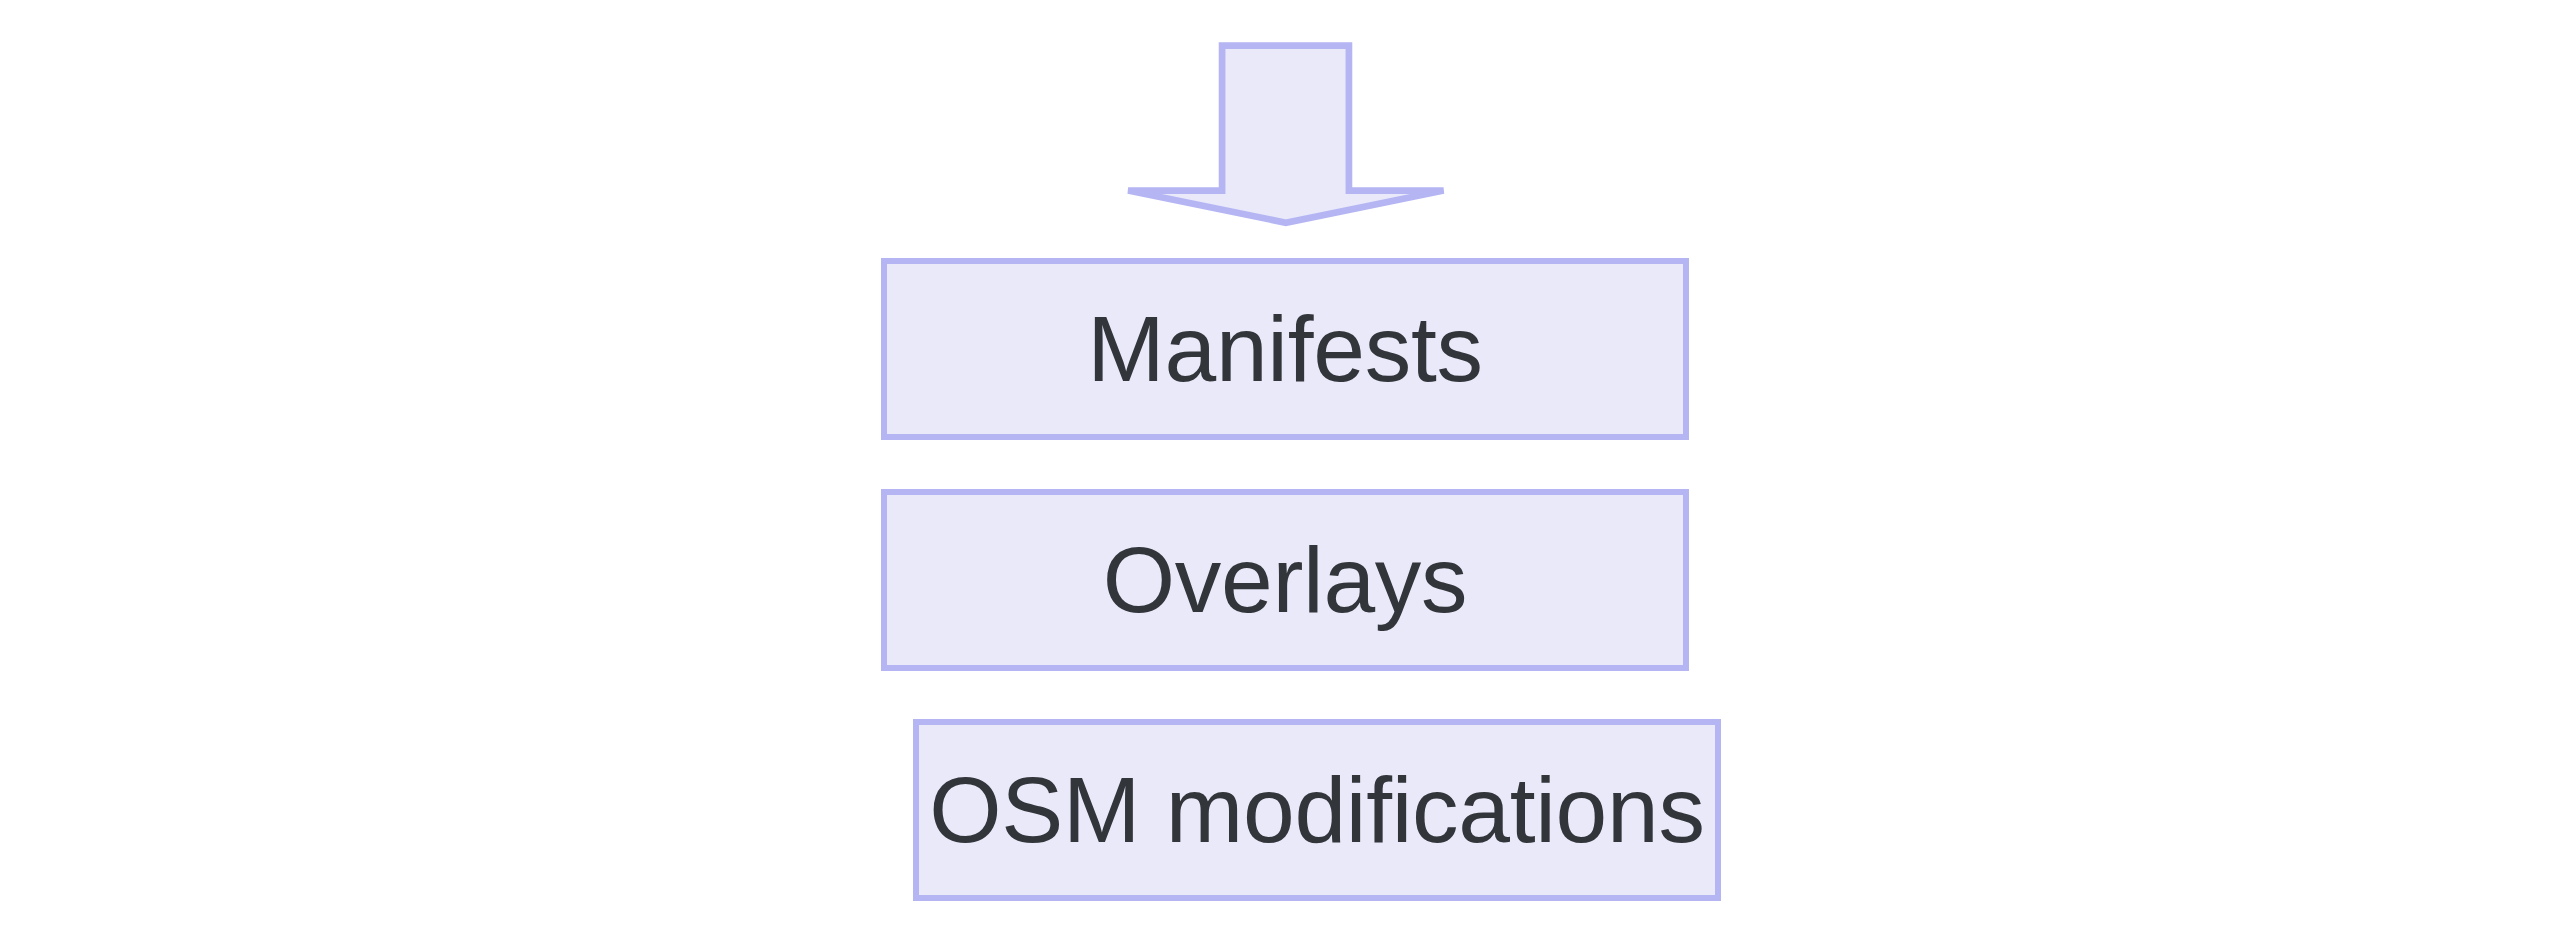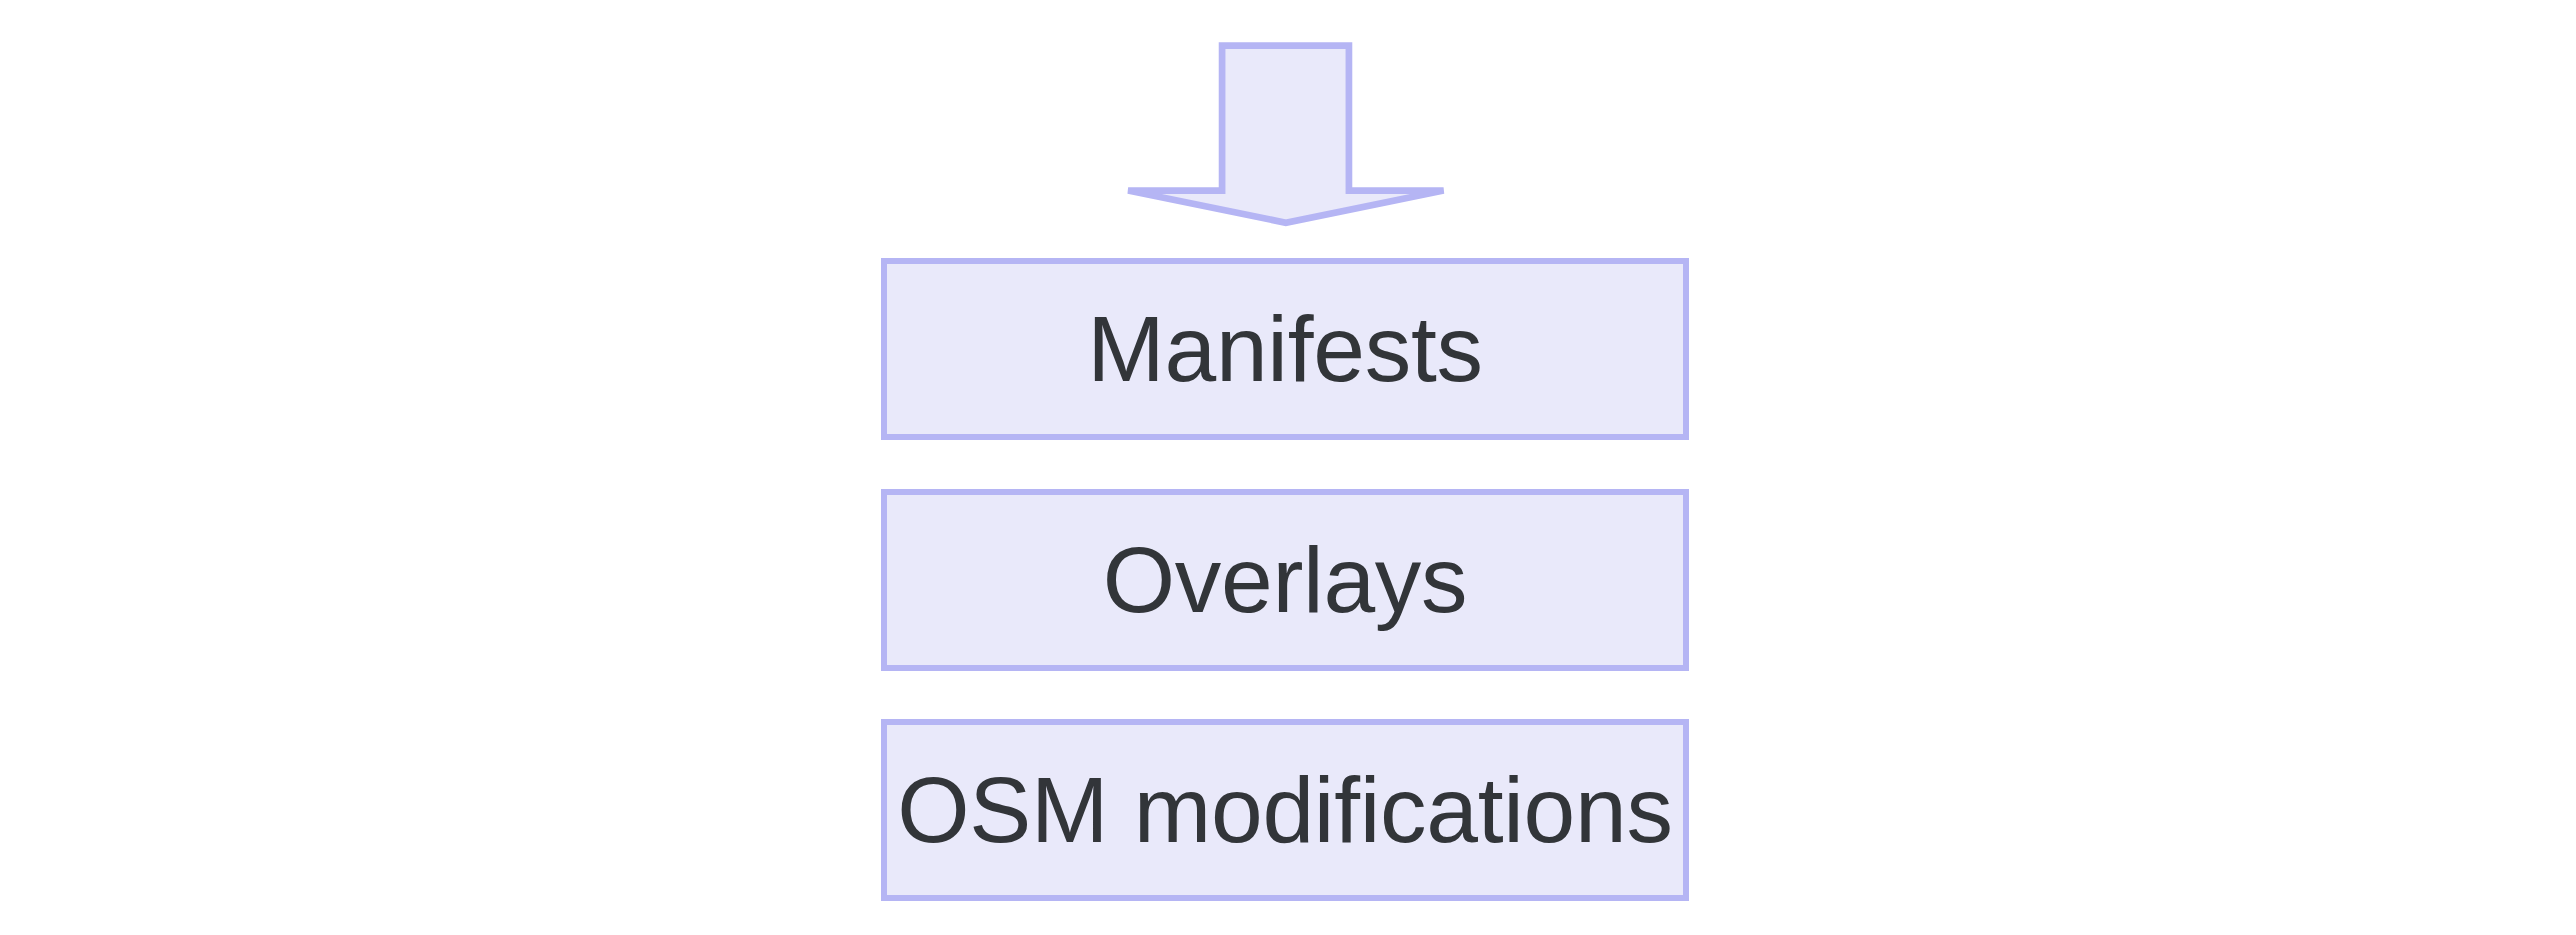--- a/index.html
+++ b/index.html
@@ -48,21 +48,21 @@
   }
   .flow-box .label {
     font-size: 93px;
     line-height: 1;
     letter-spacing: -0.3px;
     color: var(--text);
     white-space: nowrap;
   }
   .box-1 { top: 258px; }
   .box-2 { top: 489px; }
-  .box-3 { top: 719px; }
+  .box-3 { top: 719px; margin-left: 32px; }
 </style>
 </head>
 <body>
 
 <div class="canvas">
 
   <svg class="arrow-svg" viewBox="1655 50 520 296" xmlns="http://www.w3.org/2000/svg" aria-hidden="true">
     <polygon points="1822,67 2011,67 2011,283 2152,283 1917,331 1682,283 1822,283"></polygon>
   </svg>
 

